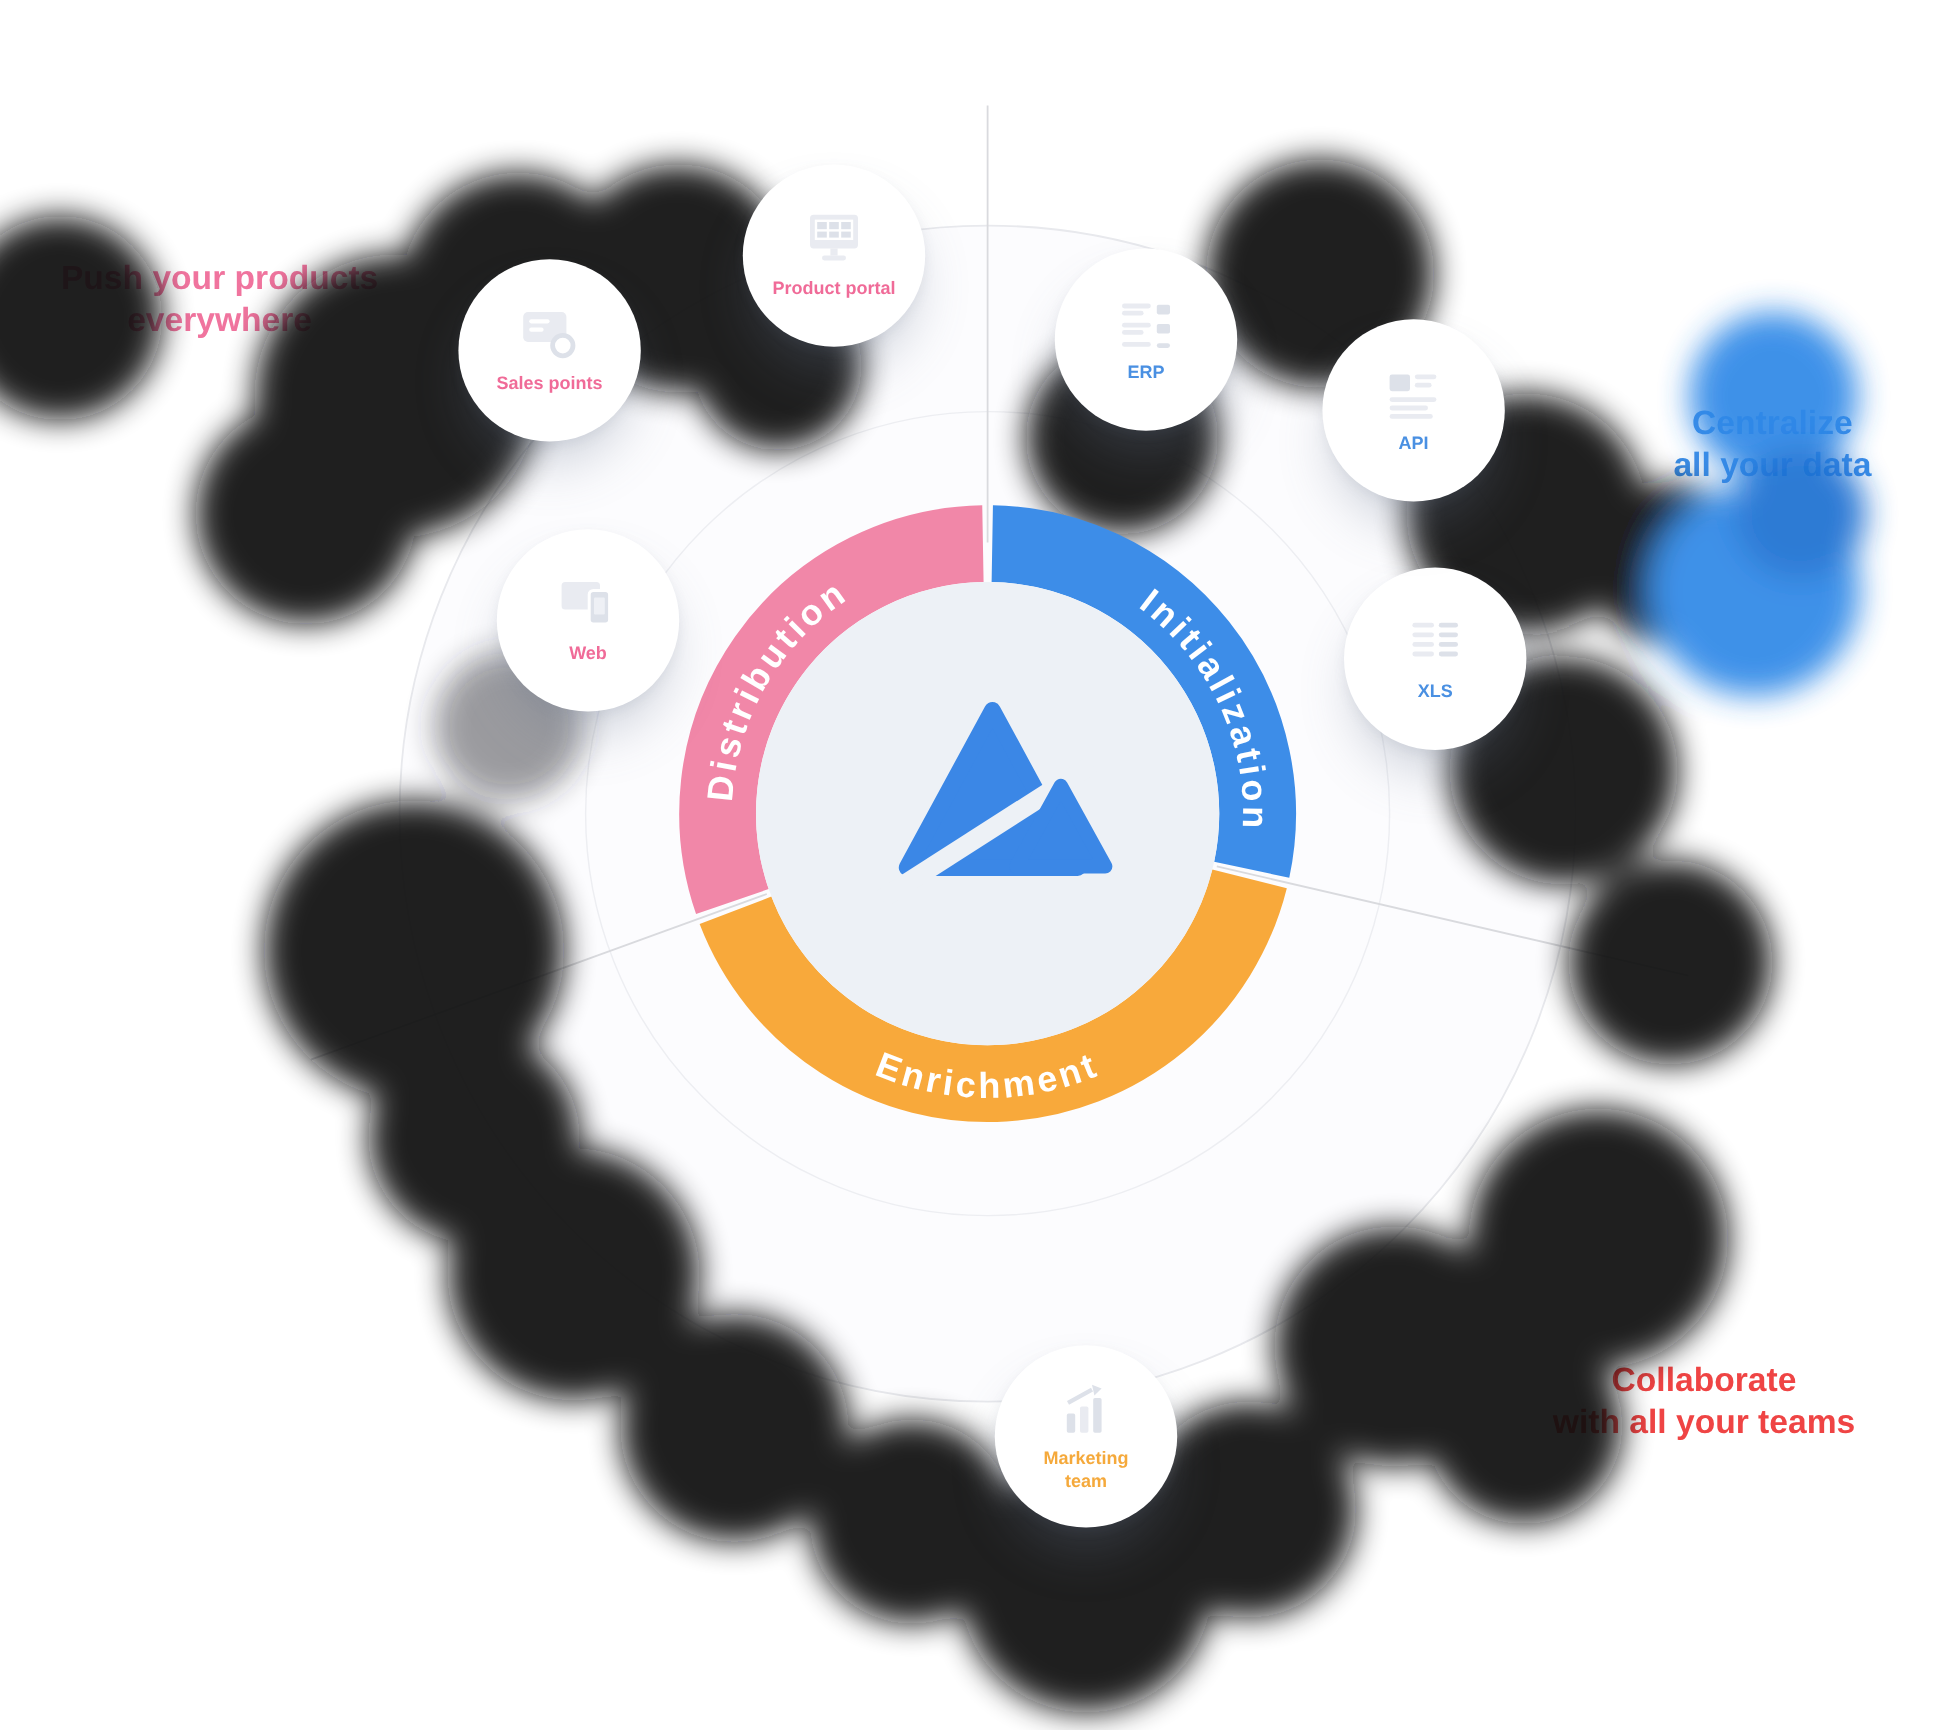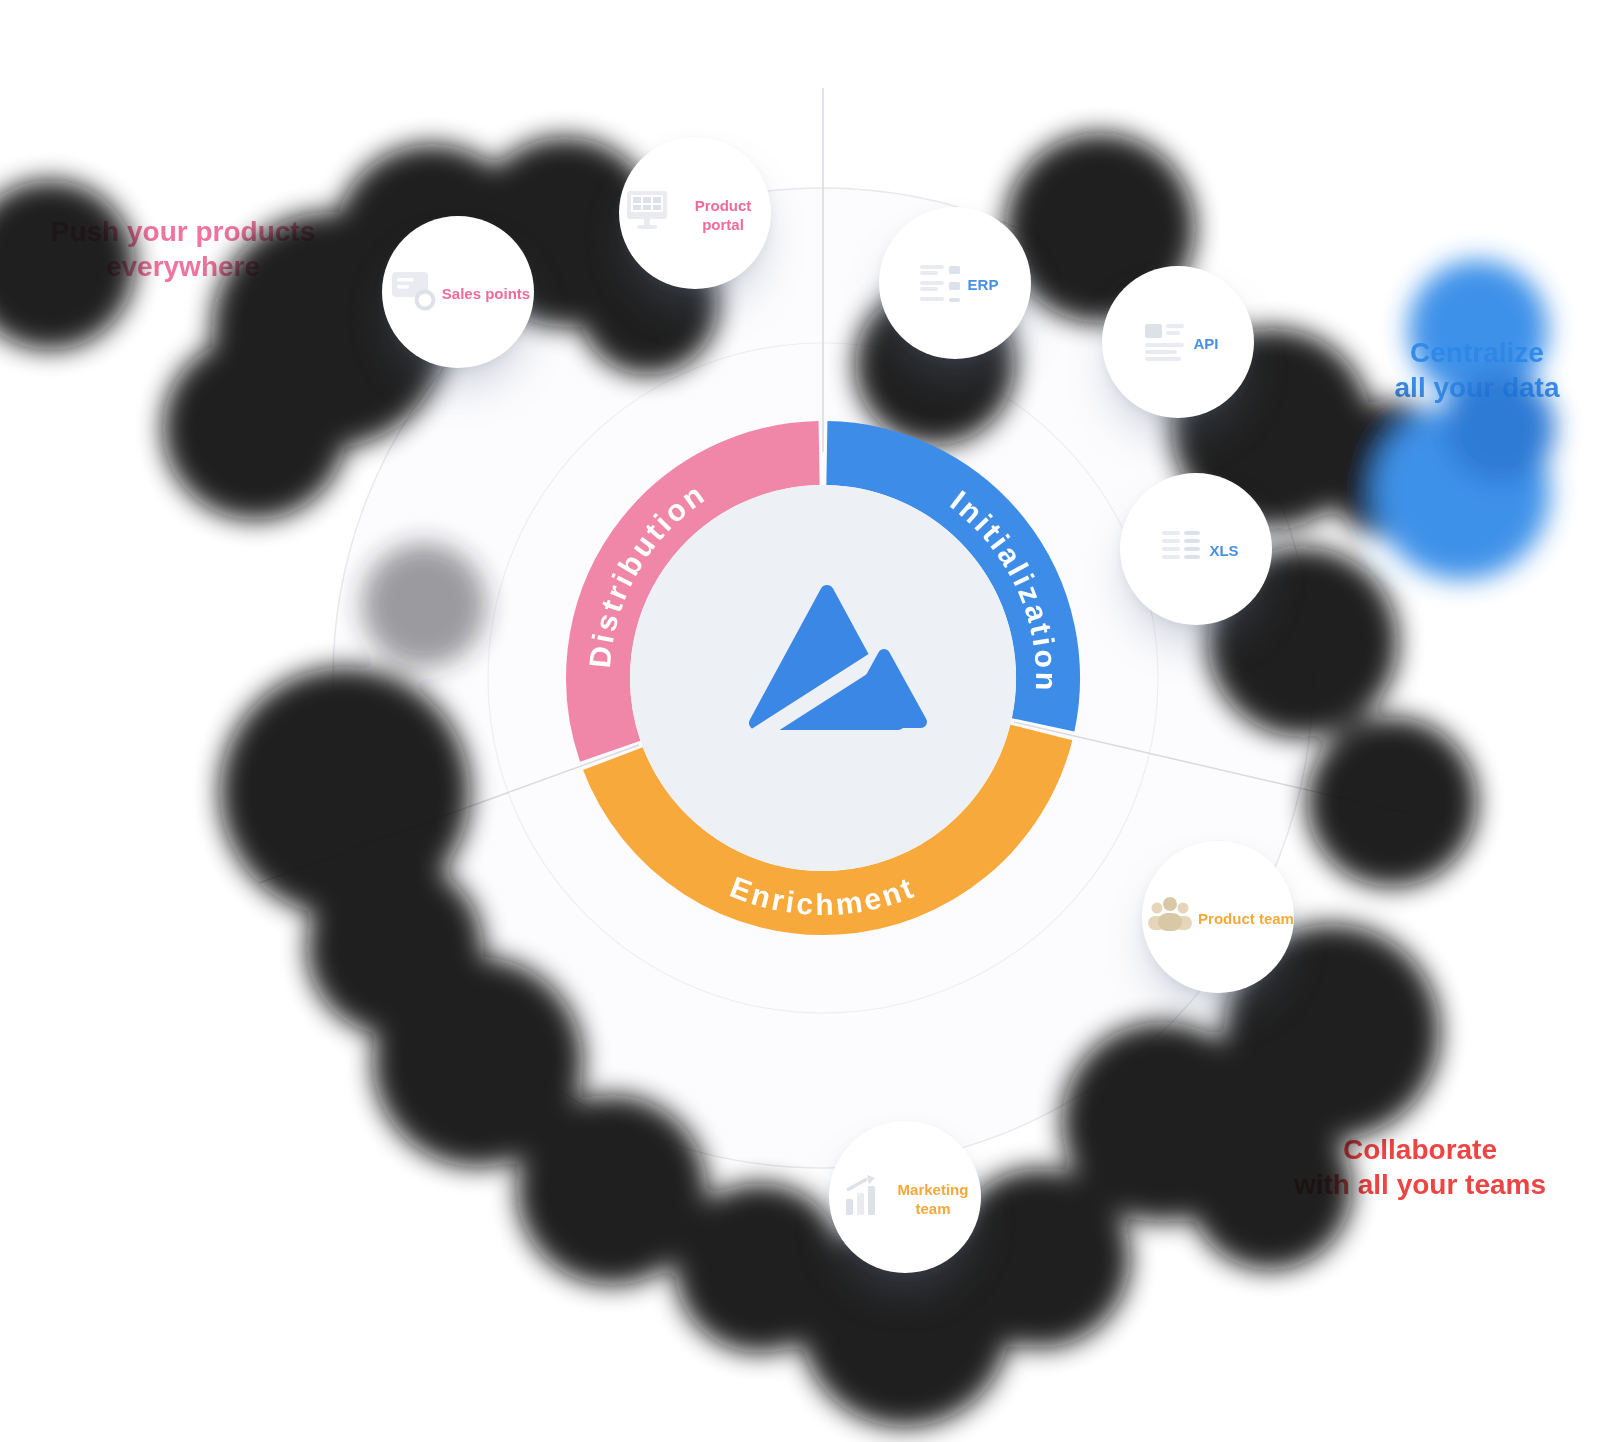--- a/index.html
+++ b/index.html
@@ -10,21 +10,21 @@
     font-size:28px;font-weight:bold;line-height:1.24;white-space:nowrap;z-index:1;}
 
   svg.layer{position:absolute;left:0;top:0;z-index:2;}
 
   .ring-label{font-family:"Liberation Sans",sans-serif;font-size:30px;font-weight:bold;
     fill:#ffffff;letter-spacing:3px;}
 
   .node{position:absolute;z-index:3;width:152px;height:152px;transform:translate(-50%,-50%);
     background:#fff;border-radius:50%;
     box-shadow:0 26px 44px -8px rgba(104,116,140,.30), 0 4px 10px rgba(104,116,140,.10);
-    display:flex;flex-direction:row;align-items:center;justify-content:center;text-align:center;}
+    display:flex;flex-direction:column;align-items:center;justify-content:center;text-align:center;}
   .node .icon{display:block;height:52px;}
   .node .icon svg{display:block;}
   .node-label{font-size:15px;font-weight:bold;margin-top:5px;line-height:1.25;max-width:118px;}
   .node-label.wrap{max-width:86px;}
   .c-pink{color:#F06B98}.c-blue{color:#4A90E2}.c-orange{color:#F5A93B}
 </style>
 </head>
 <body>
 
 <div class="canvas">
@@ -138,51 +138,48 @@
       <svg width="56" height="50" viewBox="0 0 56 50">
           <rect x="6" y="6" width="36" height="25" rx="4" fill="#e9ebf1"></rect>
           <rect x="11" y="12" width="17" height="3.5" rx="1.7" fill="#fff"></rect>
           <rect x="11" y="19" width="12" height="3.5" rx="1.7" fill="#fff"></rect>
           <circle cx="39" cy="34" r="8.5" fill="#fff" stroke="#dde1e9" stroke-width="4"></circle>
         </svg>
     </span>
     <div class="node-label c-pink">Sales points</div>
   </div>
 
+  <div class="node" style="left:490px;top:517px">
+    <span class="icon">
+      <svg width="56" height="50" viewBox="0 0 56 50">
+          <rect x="6" y="6" width="32" height="23" rx="3" fill="#e9ebf1"></rect>
+          <rect x="29" y="13" width="17" height="28" rx="3.5" fill="#dde1e9" stroke="#fff" stroke-width="2.5"></rect>
+          <rect x="33" y="19" width="9" height="14" rx="1" fill="#eef0f5"></rect>
+        </svg>
+    </span>
+    <div class="node-label c-pink">Web</div>
+  </div>
 
 
 
 
   <div class="node" style="left:905px;top:1197px">
     <span class="icon">
       <svg width="56" height="52" viewBox="0 0 56 52">
           <rect x="12" y="28" width="7" height="16" rx="1.5" fill="#dde1e9"></rect>
           <rect x="23" y="22" width="7" height="22" rx="1.5" fill="#e9ebf1"></rect>
           <rect x="34" y="15" width="7" height="29" rx="1.5" fill="#dde1e9"></rect>
           <line x1="13" y1="19" x2="33" y2="8" stroke="#dde1e9" stroke-width="3.5"></line>
           <path d="M33 4 L41 7 L35 13 Z" fill="#dde1e9"></path>
         </svg>
     </span>
     <div class="node-label c-orange wrap">Marketing team</div>
   </div>
 
 
-  <div class="node" style="left:1218px;top:917px">
-    <span class="icon">
-      <svg width="56" height="50" viewBox="0 0 56 50">
-          <circle cx="15" cy="17" r="5.5" fill="#e5d6ba"></circle>
-          <circle cx="41" cy="17" r="5.5" fill="#e5d6ba"></circle>
-          <rect x="6" y="25" width="18" height="14" rx="7" fill="#e5d6ba"></rect>
-          <rect x="32" y="25" width="18" height="14" rx="7" fill="#e5d6ba"></rect>
-          <circle cx="28" cy="13" r="7" fill="#d9c8a6"></circle>
-          <rect x="16" y="22" width="24" height="18" rx="9" fill="#d9c8a6"></rect>
-        </svg>
-    </span>
-    <div class="node-label c-orange">Product team</div>
-  </div>
 
 
   <div class="node" style="left:1196px;top:549px">
     <span class="icon">
       <svg width="56" height="50" viewBox="0 0 56 50">
           <g fill="#e9ebf1">
             <rect x="9" y="8" width="18" height="4" rx="2"></rect>
             <rect x="9" y="16" width="18" height="4" rx="2"></rect>
             <rect x="9" y="24" width="18" height="4" rx="2"></rect>
             <rect x="9" y="32" width="18" height="4" rx="2"></rect>

